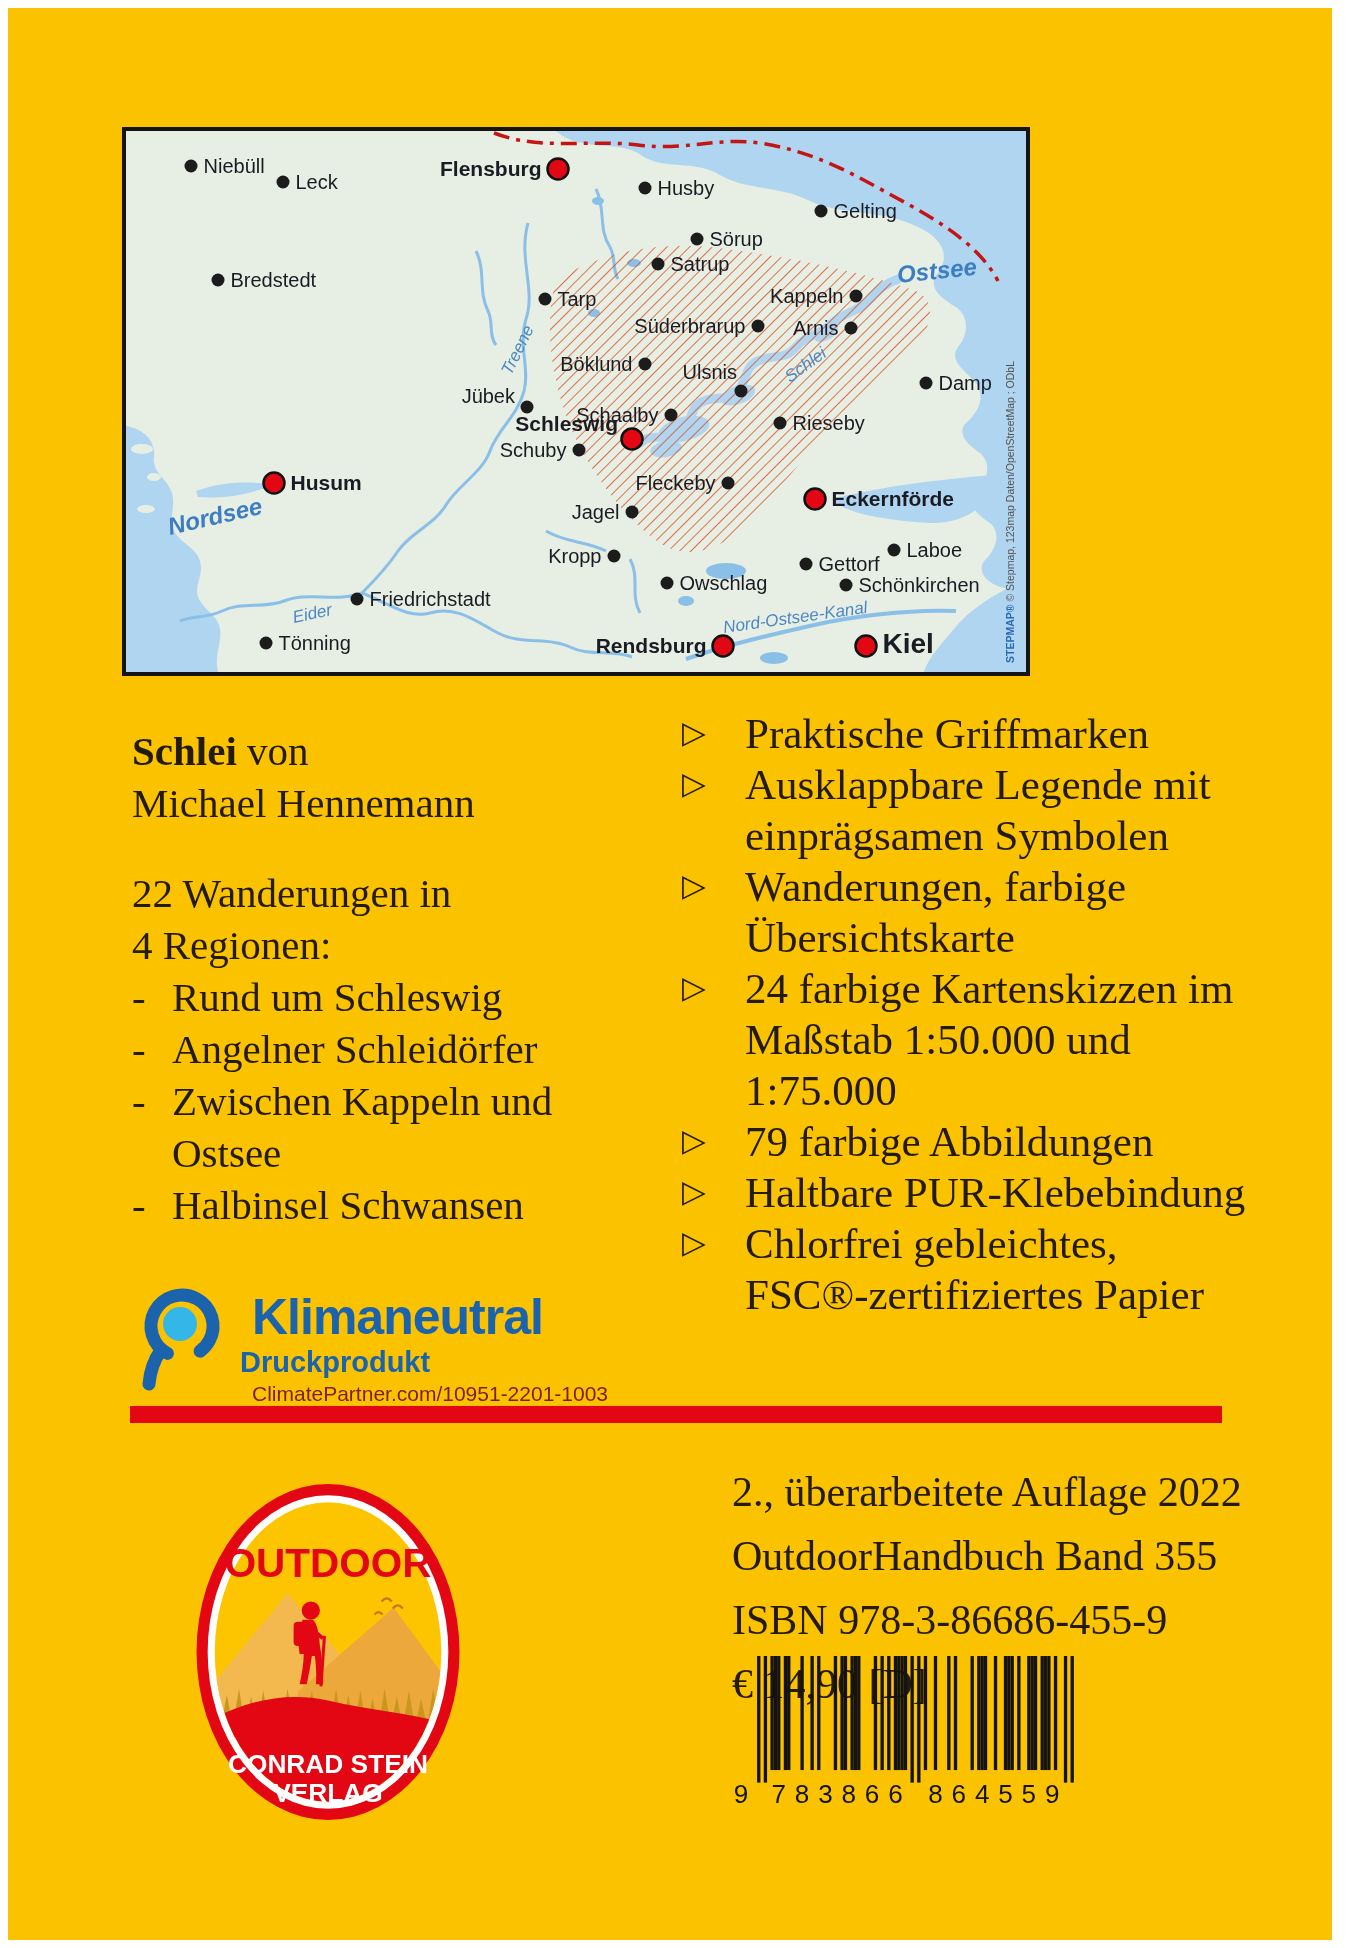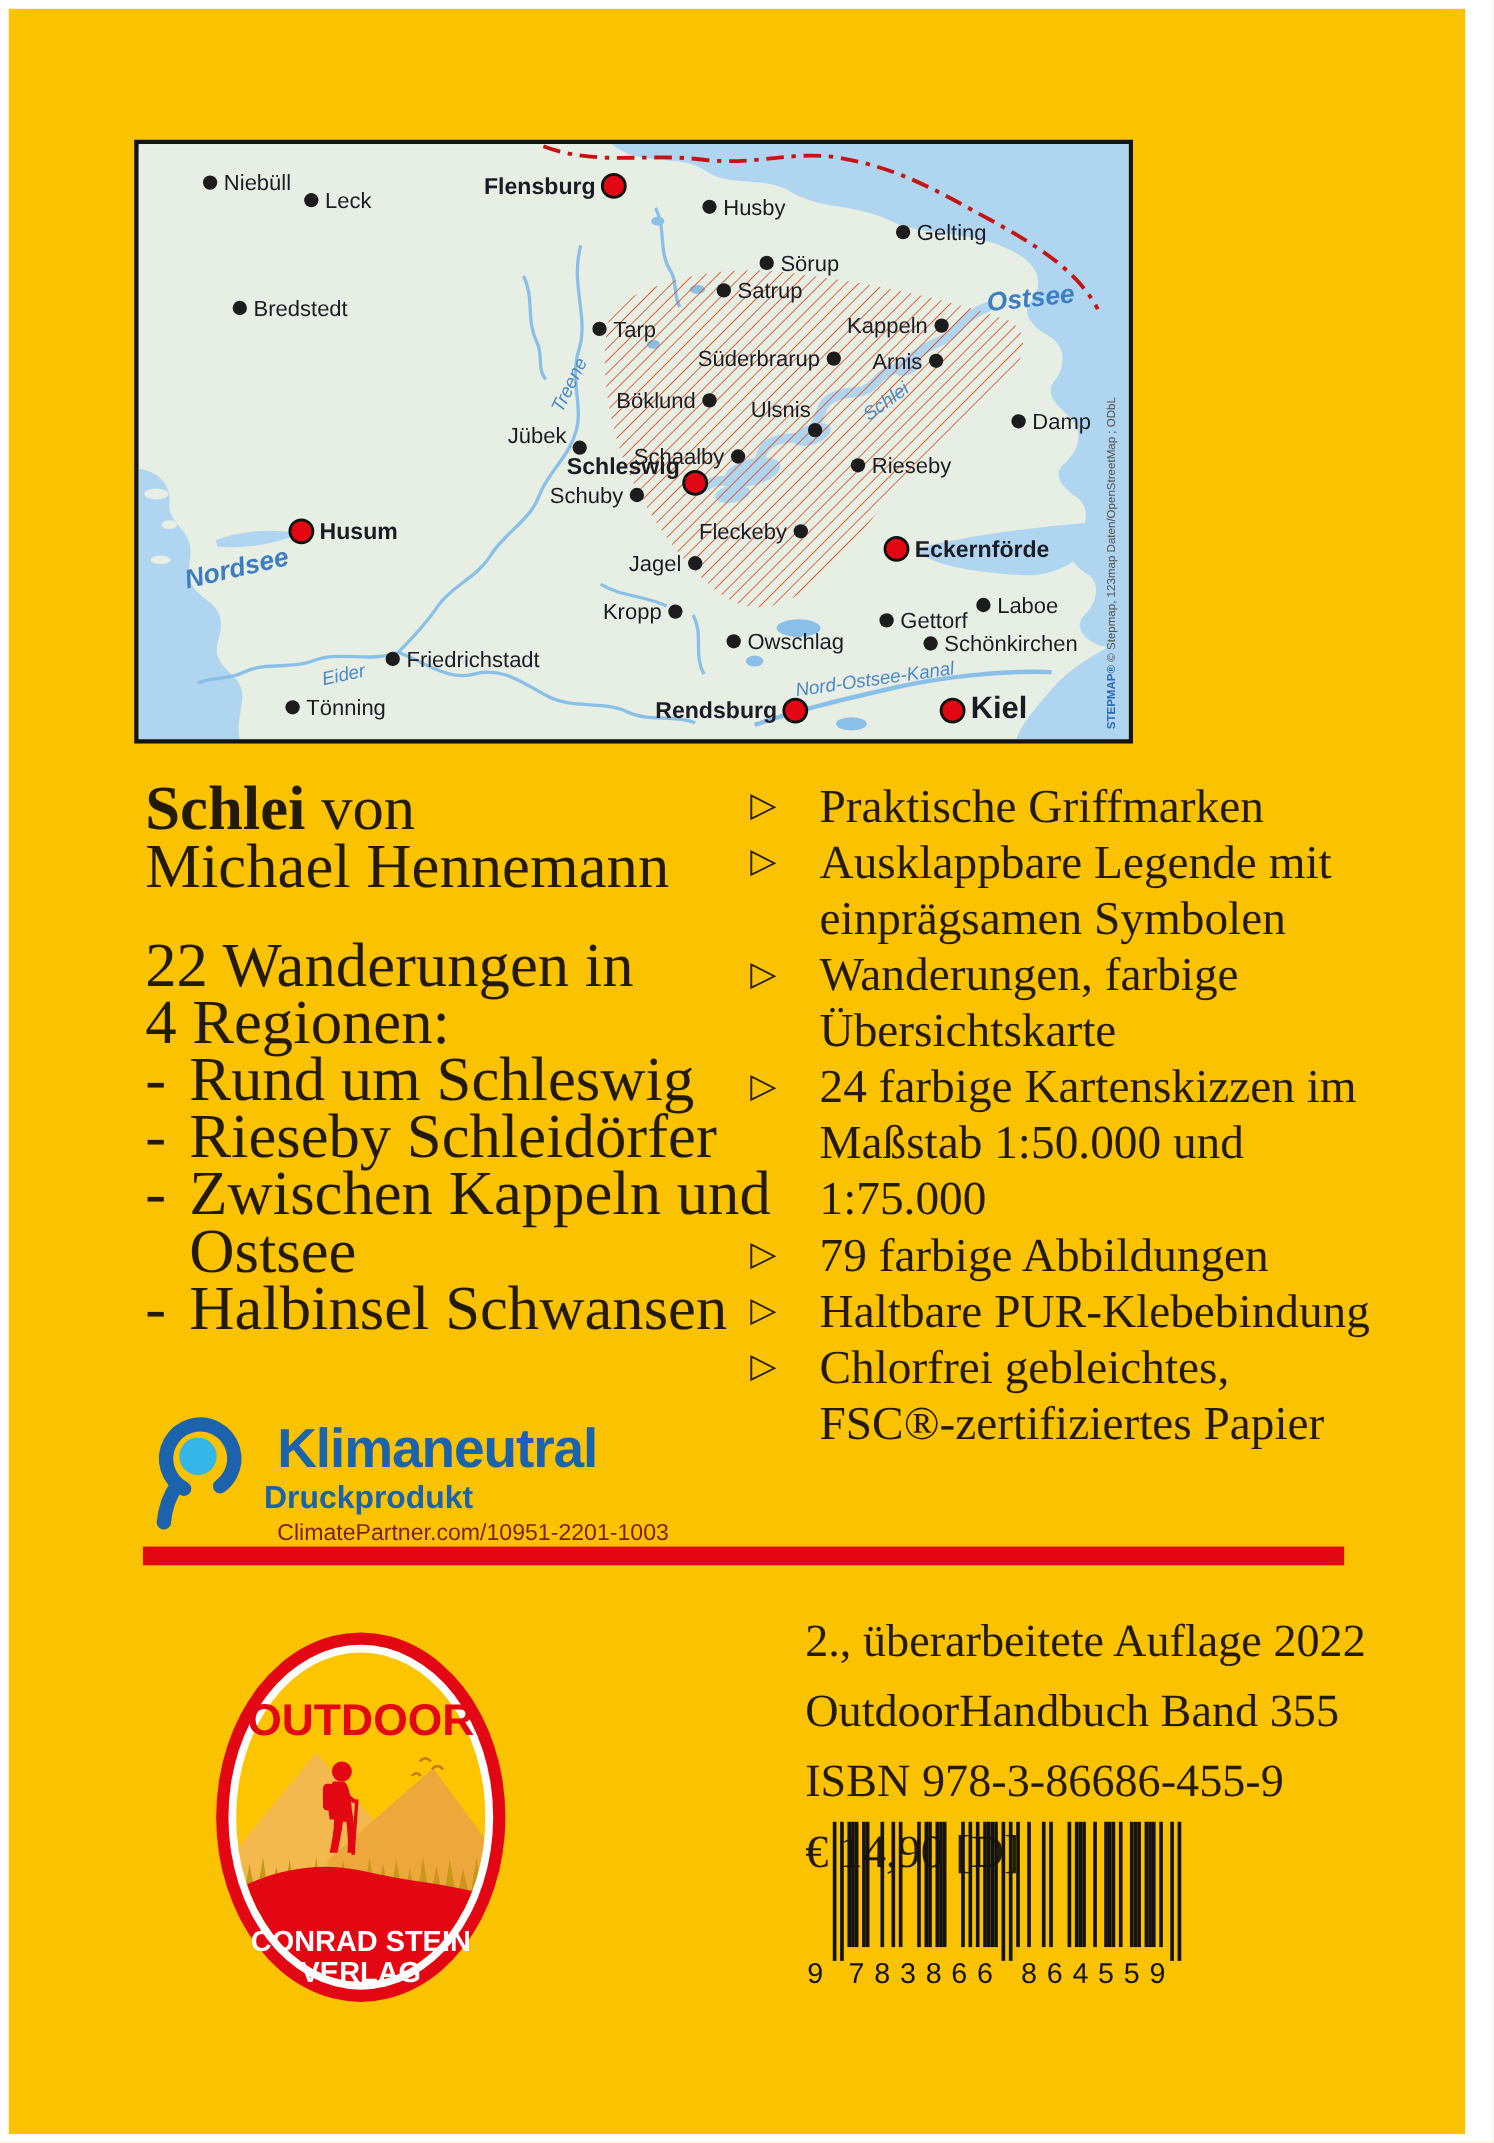--- a/index.html
+++ b/index.html
@@ -18,21 +18,21 @@
   }
   .map-box svg{display:block;width:100%;height:100%;}
   .tlbl{font-family:"Liberation Sans",sans-serif;fill:#1b1b24;}
   .tlbl.b{font-weight:bold;}
   .sea{font-family:"Liberation Sans",sans-serif;font-style:italic;fill:#4d88c6;}
   .sea.b{font-weight:bold;fill:#3d7ec2;}
   .attr{font-family:"Liberation Sans",sans-serif;font-size:10.5px;}
   
   .dark{color:#241b05;}
   .col-left{position:absolute;left:124px;}
-  .big{font-size:57px;line-height:52px;}
+  .big{font-size:41px;line-height:52px;margin-top:15px;}
   #title-block{top:702px;}
   #regions-block{top:844px;}
   .region-row{display:flex;}
   .dash-marker{width:40px;}
   .wrap-lines{white-space:pre-line;}
   #features-list{
     position:absolute;left:674px;top:700px;width:575px;
     list-style:none;margin:0;padding:0;
   }
   .feature{display:flex;margin:0;}
@@ -207,21 +207,21 @@
   <div id="regions-block" class="col-left big dark">
     <div>22 Wanderungen in</div>
     <div>4 Regionen:</div>
     <div id="regions-list">
         <div class="region-row">
           <span class="dash-marker">-</span>
           <div class="wrap-lines">Rund um Schleswig</div>
         </div>
         <div class="region-row">
           <span class="dash-marker">-</span>
-          <div class="wrap-lines">Rieseby Schleidörfer</div>
+          <div class="wrap-lines">Angelner Schleidörfer</div>
         </div>
         <div class="region-row">
           <span class="dash-marker">-</span>
           <div class="wrap-lines">Zwischen Kappeln und
 Ostsee</div>
         </div>
         <div class="region-row">
           <span class="dash-marker">-</span>
           <div class="wrap-lines">Halbinsel Schwansen</div>
         </div>

